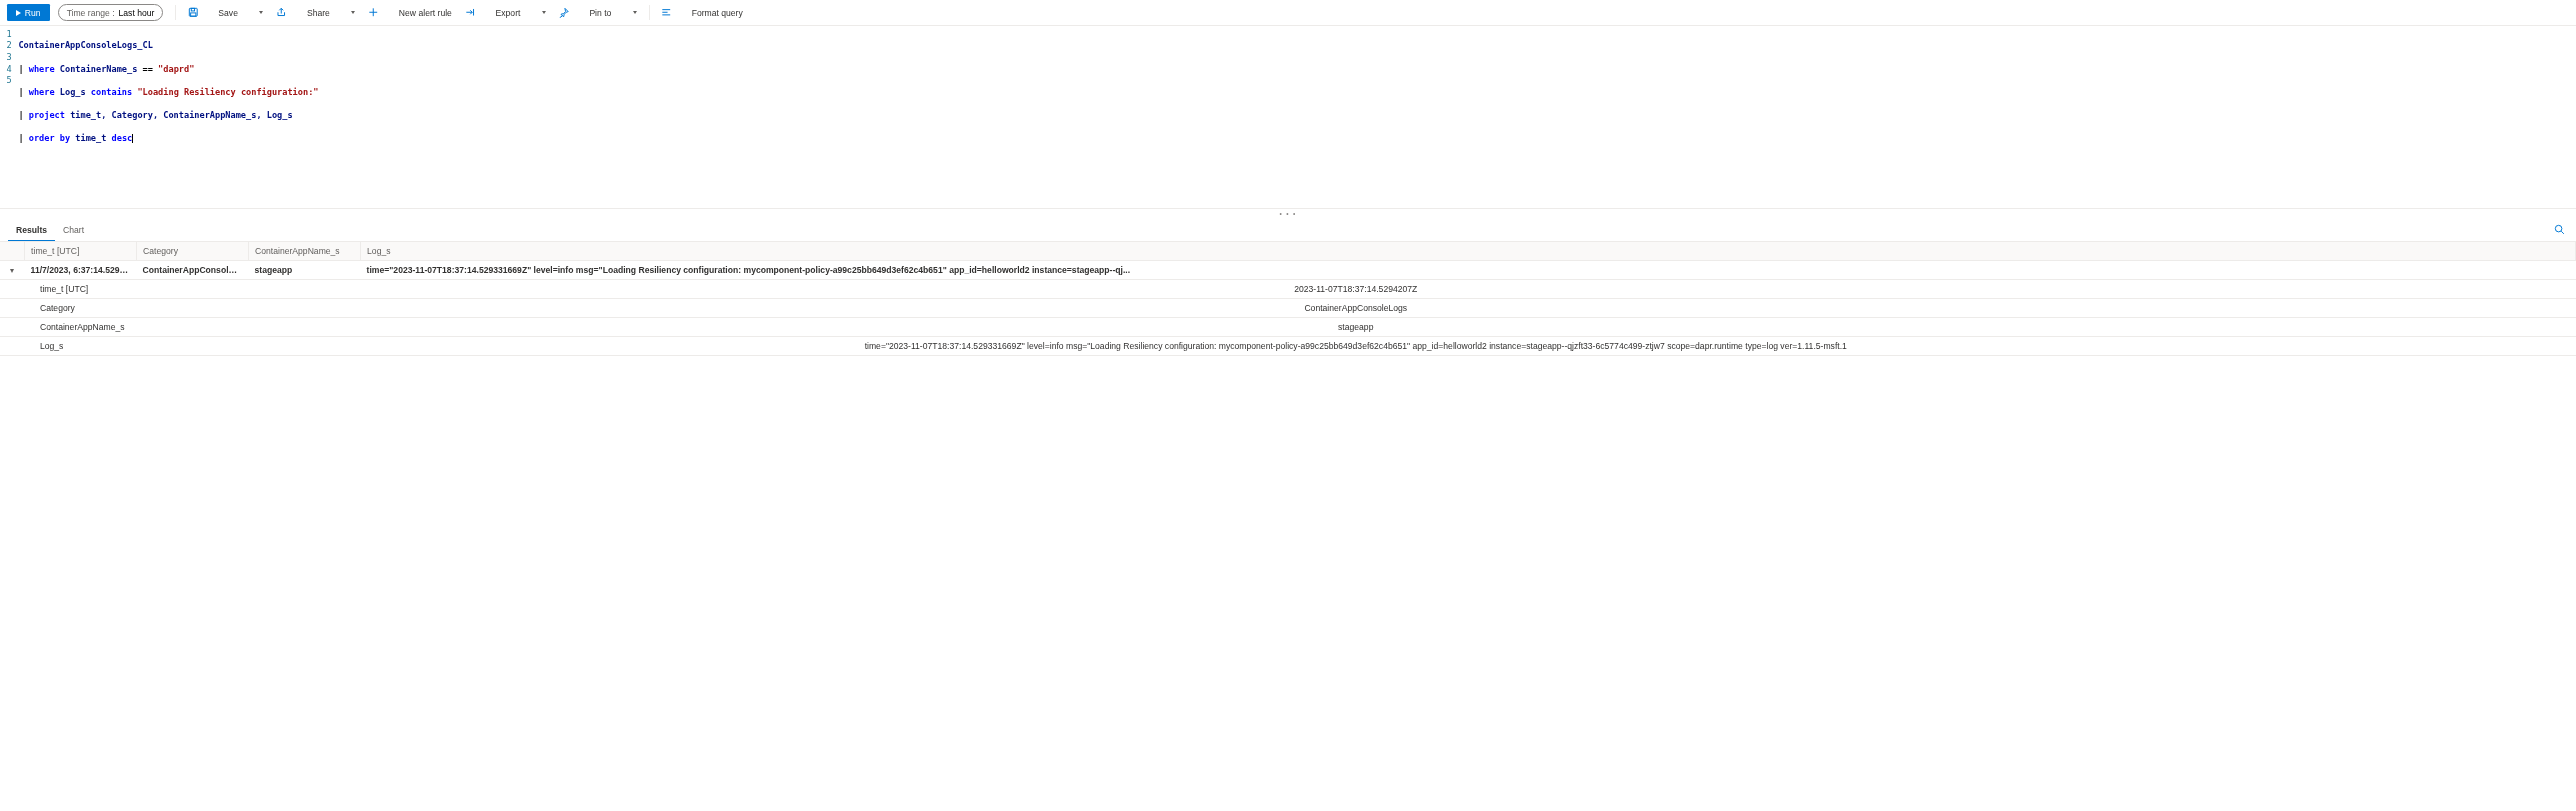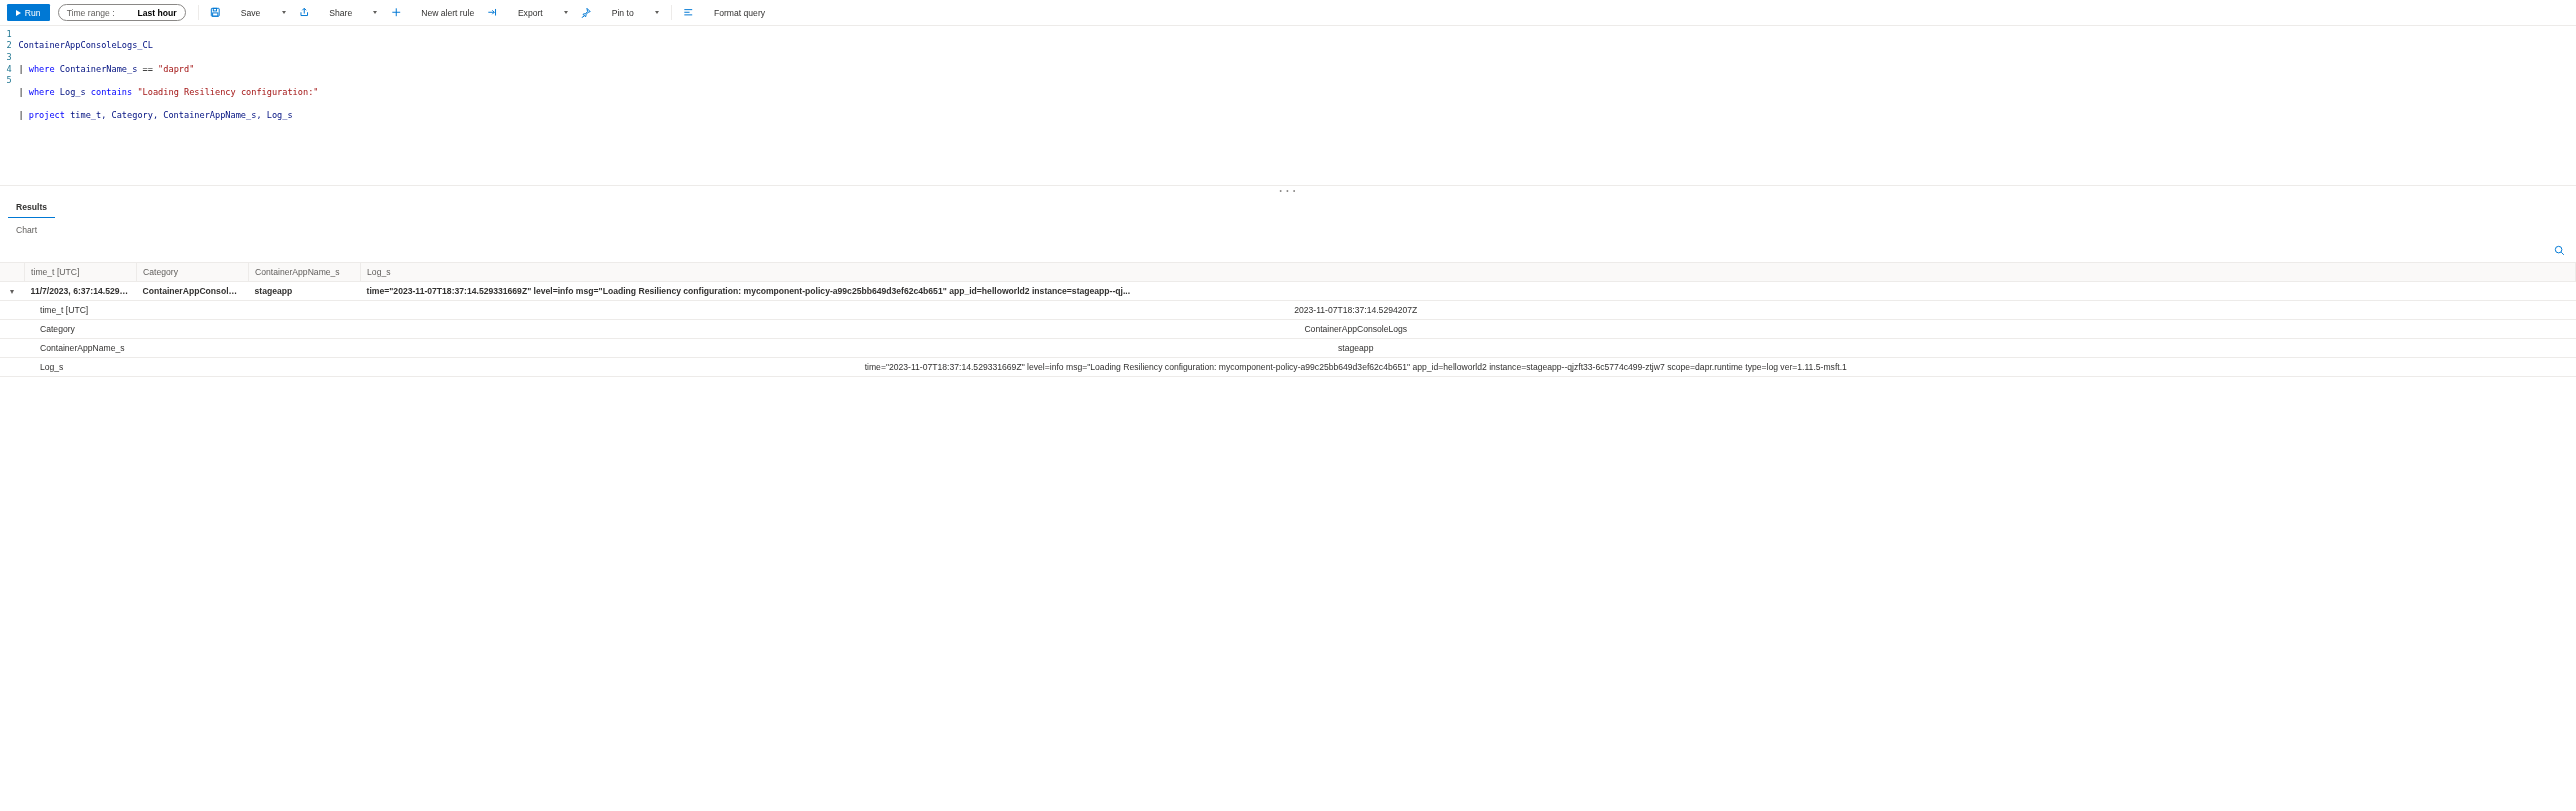--- a/index.html
+++ b/index.html
@@ -4,42 +4,42 @@
 <style>
   * { box-sizing: border-box; margin: 0; padding: 0; }
   body { font-family: "Segoe UI", Arial, sans-serif; font-size: 8.6px; color: #323130; background: #fff; }
 
   
   .toolbar { display: flex; align-items: center; gap: 2.6px; padding: 4px 6.6px; border-bottom: 0.7px solid #edebe9; }
   .run-btn { display: inline-flex; align-items: center; gap: 4px; background: #0078d4; color: #fff; border: none; border-radius: 1.3px; padding: 3.3px 9.2px; font-size: 8.6px; cursor: pointer; font-weight: 400; }
   .run-btn .tri { width:0;height:0;border-top:3.3px solid transparent;border-bottom:3.3px solid transparent;border-left:5.3px solid #fff; }
   .time-range { display: inline-flex; align-items: flex-end; gap: 4px; border: 0.7px solid #8a8886; border-radius: 9.2px; padding: 2.6px 8px; margin: 0 5.3px; font-size: 8.6px; cursor: pointer; background:#fff; }
   .time-range .label { color:#605e5c; }
-  .time-range .val { font-weight: 700; margin-left: 19px; }
+  .time-range .val { font-weight: 400; }
   .tool-item { display: inline-flex; align-items: center; gap: 20px; padding: 3.3px 5.3px; color: #323130; cursor: pointer; border: none; background: none; font-size: 8.6px; }
   .icon-svg { width: 10.5px; height: 10.5px; fill: none; stroke: #0078d4; stroke-width: 1.5; flex-shrink:0; }
   .chev { width:0;height:0;border-left:2.6px solid transparent;border-right:2.6px solid transparent;border-top:3.3px solid #605e5c; margin-left:1.3px; }
   .divider-v { width:0.7px; height:14.5px; background:#edebe9; margin: 0 4px; }
 
   
   .editor-wrap { border-bottom: 0.7px solid #edebe9; }
   .editor { display: flex; font-family: Consolas, Menlo, monospace; font-size: 8.6px; line-height: 1.35; padding: 2.6px 0 40px 0; }
   .gutter { text-align: right; color: #237893; padding: 0 6.6px; user-select:none; }
-  .code { flex:1; white-space: pre; }
+  .code { flex:1; white-space: pre; font-weight: bold; }
   .kw { color: #0000ff; }
   .ident { color: #001080; }
   .str { color: #a31515; }
   .plain { color: #000; }
   .cursor-line { display:inline-block; border-right:0.7px solid #000; height:9.2px; vertical-align:middle; }
 
   
   .splitter { text-align:center; color:#8a8886; font-size:6.6px; letter-spacing:1.3px; padding:1.3px 0; }
 
   
-  .tabs { display:flex; align-items:flex-start; padding: 0 8px; border-bottom:0.7px solid #edebe9; position:relative;flex-direction:column; }
+  .tabs { display:flex; align-items:center; padding: 0 8px; border-bottom:0.7px solid #edebe9; position:relative; }
   .tab { padding: 6.6px 8px 5.3px; font-size:8.6px; color:#605e5c; cursor:pointer; border-bottom: 1.3px solid transparent; }
   .tab.active { color:#323130; font-weight:600; border-bottom-color:#0078d4; }
   .tabs .search-icon { margin-left:auto; color:#0078d4; padding:4px; cursor:pointer; }
 
   
   .results { width:100%; border-collapse: collapse; table-layout: fixed; }
   .results thead th { text-align:left; font-weight:400; color:#605e5c; font-size:8.6px; padding:4px 6.6px; border-bottom:0.7px solid #edebe9; border-right:0.7px solid #edebe9; background:#faf9f8; white-space:nowrap; overflow:hidden; }
   .results tbody td { padding:4px 6.6px; border-bottom:0.7px solid #edebe9; font-size:8.6px; white-space:nowrap; overflow:hidden; text-overflow:ellipsis; }
   .row-main td { font-weight:600; }
   .row-main .caret-cell { width:24px; text-align:center; font-weight:normal; }
@@ -131,20 +131,21 @@
       <div>2</div>
       <div>3</div>
       <div>4</div>
       <div>5</div>
     </div>
     <div class="code">
 <div><span class="ident">ContainerAppConsoleLogs_CL</span></div>
 <div><span class="plain">| </span><span class="kw">where</span><span class="ident"> ContainerName_s </span><span class="plain">== </span><span class="str">"daprd"</span></div>
 <div><span class="plain">| </span><span class="kw">where</span><span class="ident"> Log_s </span><span class="kw">contains</span><span class="str"> "Loading Resiliency configuration:"</span></div>
 <div><span class="plain">| </span><span class="kw">project</span><span class="ident"> time_t, Category, ContainerAppName_s, Log_s</span></div>
+<div><span class="plain">| </span><span class="kw">order by</span><span class="ident"> time_t </span><span class="kw">desc</span><span class="cursor-line"></span></div>
     </div>
   </div>
 </div>
 
 <div class="splitter">• • •</div>
 
 <div class="tabs">
   <div class="tab active">Results</div>
   <div class="tab">Chart</div>
   <div class="search-icon">

